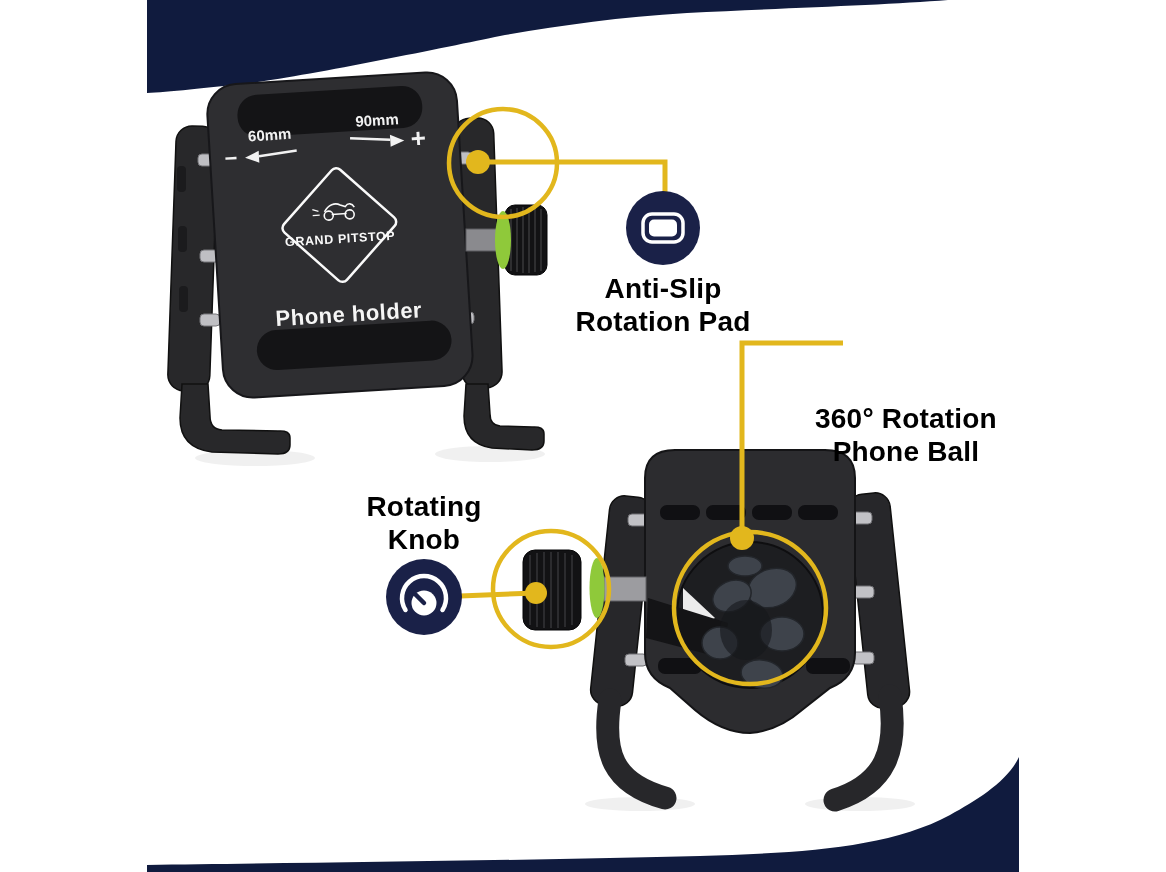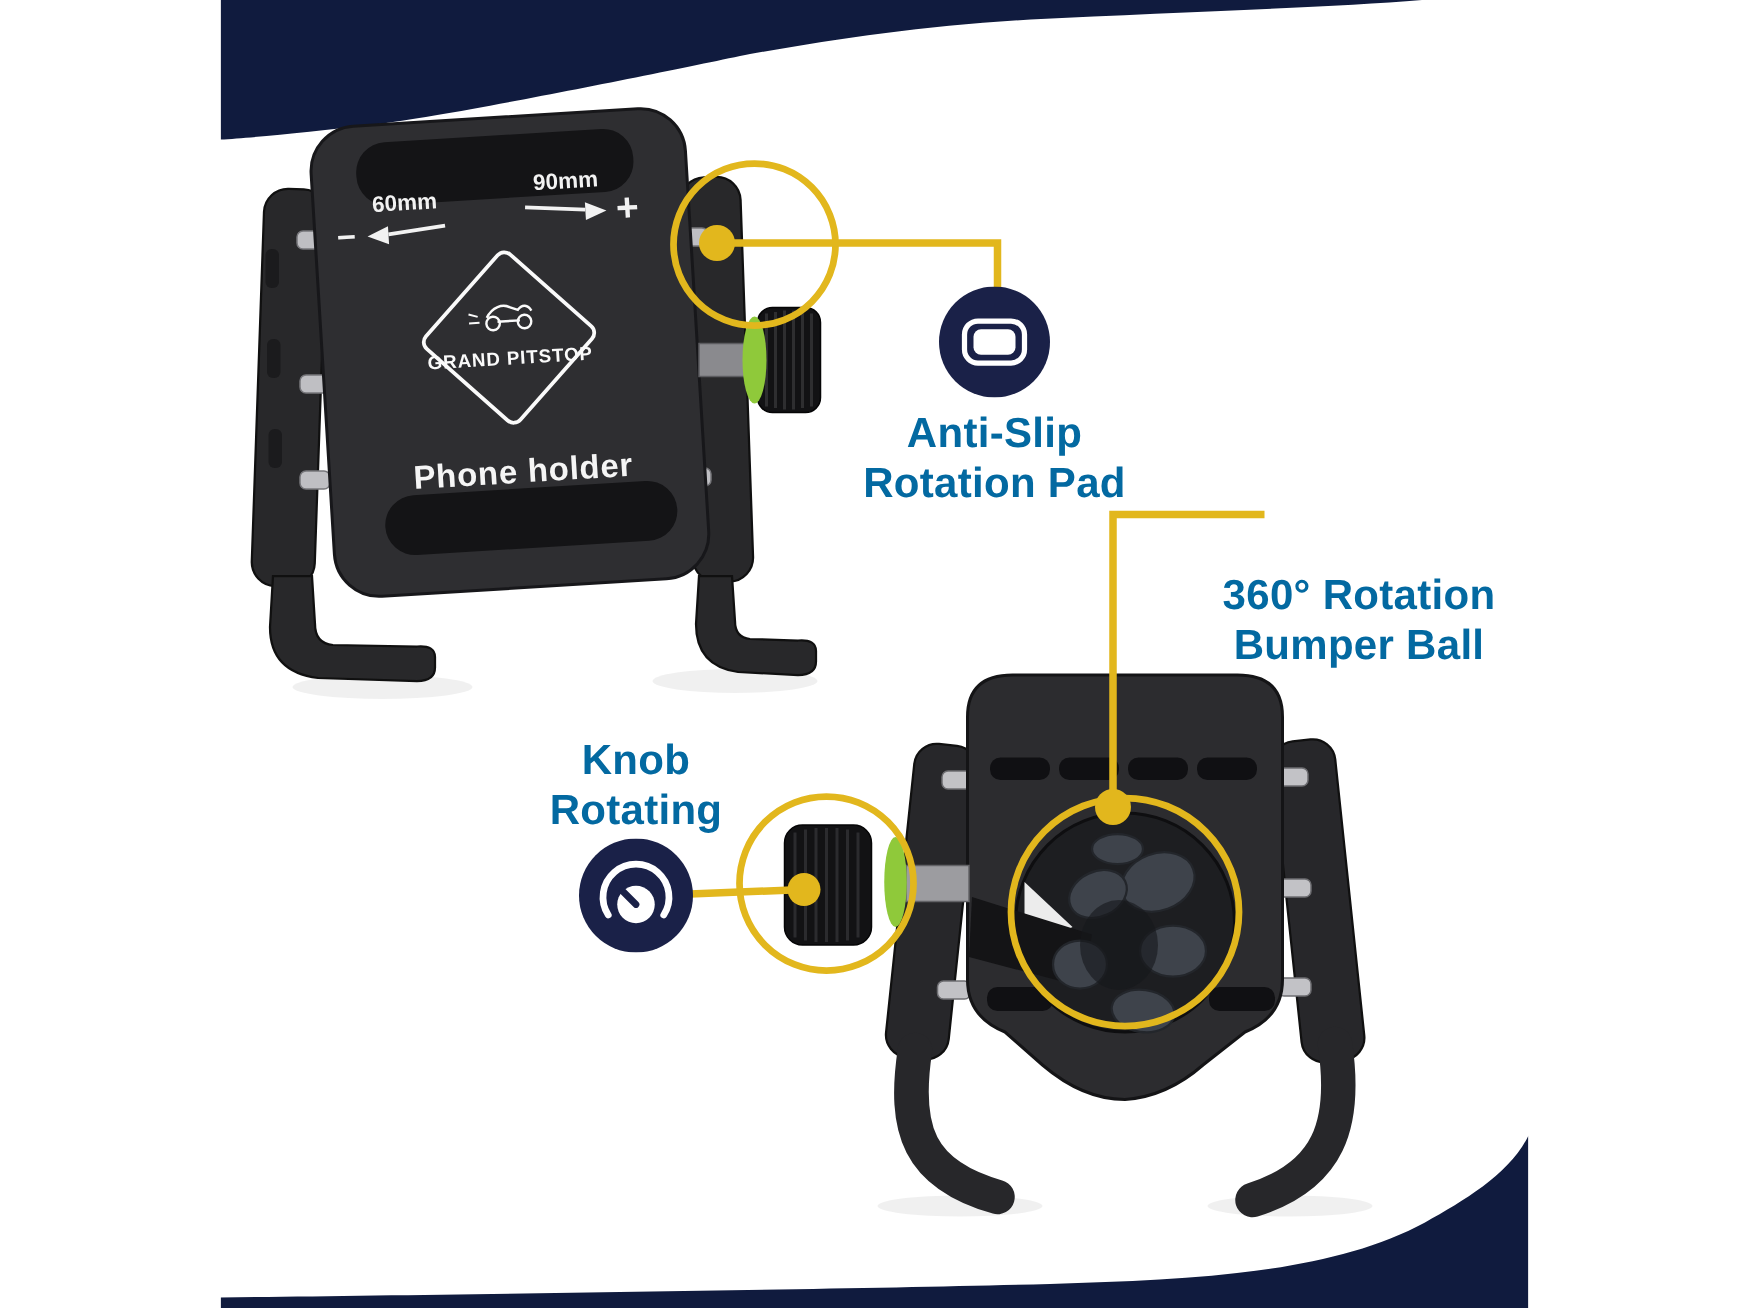--- a/index.html
+++ b/index.html
@@ -3,21 +3,21 @@
 <meta charset="utf-8">
 <style>
   html,body{margin:0;padding:0;background:#ffffff;}
   .stage{
     position:relative;width:1166px;height:872px;background:#ffffff;overflow:hidden;
     font-family:"Liberation Sans","DejaVu Sans",sans-serif;
   }
   #design-canvas{position:absolute;left:147px;top:0;width:872px;height:872px;overflow:hidden;}
   .abs{position:absolute;}
   .callout-label{
-    position:absolute;text-align:center;color:#0369a1;
+    position:absolute;text-align:center;color:#000000;
     font-weight:800;font-size:28px;line-height:33px;letter-spacing:0.2px;
   }
   .icon-badge{position:absolute;}
   svg{display:block;}
 </style>
 </head>
 <body>
 
 <div class="stage">
 
@@ -200,23 +200,23 @@
       <circle cx="38" cy="44" r="12.5" fill="#ffffff"></circle>
       <line x1="38" y1="44" x2="29" y2="35" stroke="#1a2148" stroke-width="4.5" stroke-linecap="round"></line>
     </svg>
   </div>
 
   <div class="callout-label" style="left:533px;top:272px;width:260px">
     <div>Anti-Slip</div>
     <div>Rotation Pad</div>
   </div>
 
-  <div class="callout-label" style="left:776px;top:380px;width:260px">
+  <div class="callout-label" style="left:776px;top:402px;width:260px">
     <div>360° Rotation</div>
-    <div>Bumper Ball</div>
+    <div>Phone Ball</div>
   </div>
 
   <div class="callout-label" style="left:324px;top:490px;width:200px">
+    <div>Rotating</div>
     <div>Knob</div>
-    <div>Rotating</div>
   </div>
 
 </div>
 
 </body></html>

